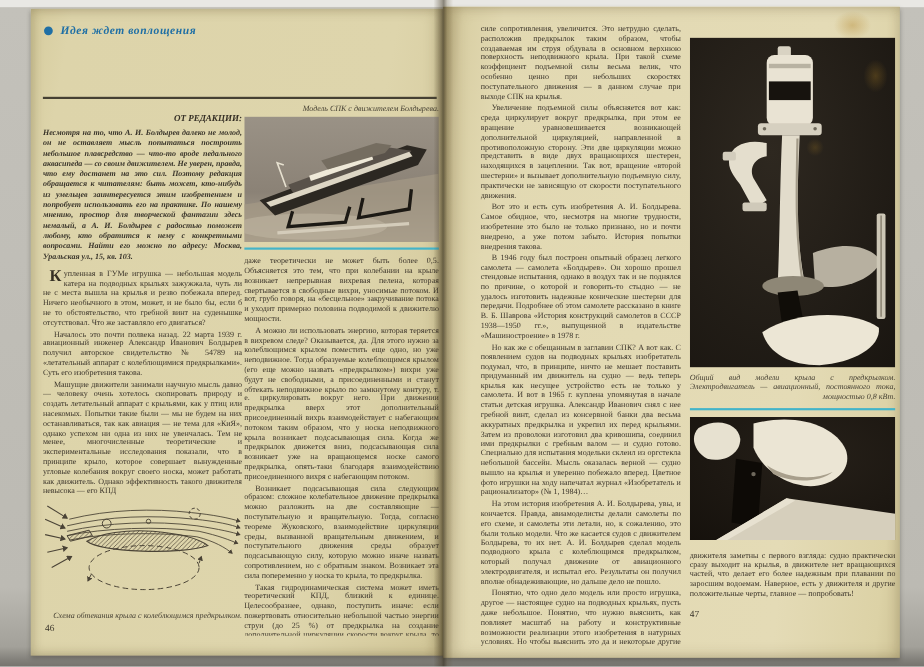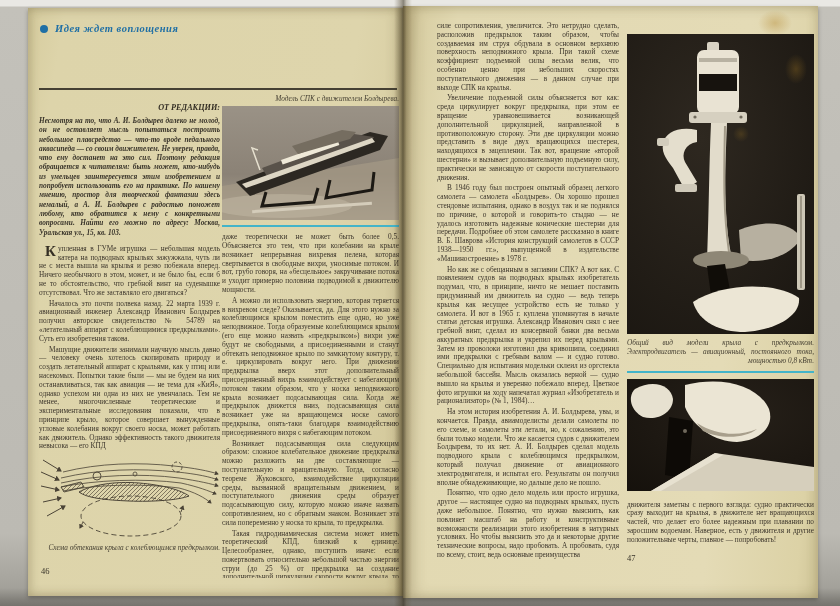--- a/index.html
+++ b/index.html
@@ -39,21 +39,21 @@
   .col-r1{left:34px;top:16px;width:182px;height:566px;}
   .col-r2{left:224px;top:12px;width:187px;height:580px;margin-top:16px;}
 
   .ed-label{font:italic bold 8.2px "Liberation Serif",serif;color:#352f25;margin:7px 0 4px;text-align:right;}
   .ed-text{font:italic bold 7.3px/9.3px "Liberation Serif",serif;color:#39342a;text-align:justify;margin:0 0 8px;}
 
   p.body{font:7.3px/8.8px "Liberation Serif","DejaVu Serif",serif;color:#3b342a;text-align:justify;margin:0 0 2px;}
   p.body.indent{text-indent:10px;}
   .dropcap{float:left;font:bold 15px/13px "Liberation Serif",serif;color:#352f24;margin:0 2px 0 6px;}
 
-  .fig-caption{font:italic 7.3px/9px "Liberation Serif",serif;color:#464033;text-align:right;margin-top:3px;}
+  .fig-caption{font:italic 7.3px/9px "Liberation Serif",serif;color:#464033;text-align:right;margin-top:15px;}
   .photo-caption{font:italic 7.3px/9.2px "Liberation Serif",serif;color:#464033;text-align:justify;text-align-last:right;margin:4px 0 3px;}
   .photo-caption.top{text-align:right;margin:0 0 3px;}
   .cyan-rule{height:2px;background:#43b4c9;margin:5px 0 6px;}
   .pagenum{font:8.5px "Liberation Serif",serif;color:#39342a;}
   .pagenum.pl{position:absolute;left:13px;top:558px;}
   .pagenum.pr{text-align:left;margin-top:8px;padding-right:2px;}
   .photo{display:block;}
   svg{display:block;}
 </style>
 </head>
@@ -145,20 +145,21 @@
       <p class="body indent">А можно ли использовать энергию, которая теряется в вихревом следе? Оказывается, да. Для этого нужно за колеблющимся крылом поместить еще одно, но уже неподвижное. Тогда образуемые колеблющимся крылом (его еще можно назвать «предкрылком») вихри уже будут не свободными, а присоединенными и станут обтекать неподвижное крыло по замкнутому контуру, т. е. циркулировать вокруг него. При движении предкрылка вверх этот дополнительный присоединенный вихрь взаимодействует с набегающим потоком таким образом, что у носка неподвижного крыла возникает подсасывающая сила. Когда же предкрылок движется вниз, подсасывающая сила возникает уже на вращающемся носке самого предкрылка, опять-таки благодаря взаимодействию присоединенного вихря с набегающим потоком.</p>
       <p class="body indent">Возникает подсасывающая сила следующим образом: сложное колебательное движение предкрылка можно разложить на две составляющие — поступательную и вращательную. Тогда, согласно теореме Жуковского, взаимодействие циркуляции среды, вызванной вращательным движением, и поступательного движения среды образует подсасывающую силу, которую можно иначе назвать сопротивлением, но с обратным знаком. Возникает эта сила попеременно у носка то крыла, то предкрылка.</p>
       <p class="body indent">Такая гидродинамическая система может иметь теоретический КПД, близкий к единице. Целесообразнее, однако, поступить иначе: если пожертвовать относительно небольшой частью энергии струи (до 25 %) от предкрылка на создание дополнительной циркуляции скорости вокруг крыла, то гидродинамическое качество обдуваемого крыла, т. е. отношение его подъемной силы к</p>
     </div>
   </div>
 
   <div class="page page-right">
     <div class="col col-r1">
       <p class="body">силе сопротивления, увеличится. Это нетрудно сделать, расположив предкрылок таким образом, чтобы создаваемая им струя обдувала в основном верхнюю поверхность неподвижного крыла. При такой схеме коэффициент подъемной силы весьма велик, что особенно ценно при небольших скоростях поступательного движения — в данном случае при выходе СПК на крылья.</p>
       <p class="body indent">Увеличение подъемной силы объясняется вот как: среда циркулирует вокруг предкрылка, при этом ее вращение уравновешивается возникающей дополнительной циркуляцией, направленной в противоположную сторону. Эти две циркуляции можно представить в виде двух вращающихся шестерен, находящихся в зацеплении. Так вот, вращение «второй шестерни» и вызывает дополнительную подъемную силу, практически не зависящую от скорости поступательного движения.</p>
+      <p class="body indent">Вот это и есть суть изобретения А. И. Болдырева. Самое обидное, что, несмотря на многие трудности, изобретение это было не только признано, но и почти внедрено, а уже потом забыто. История попытки внедрения такова.</p>
       <p class="body indent">В 1946 году был построен опытный образец легкого самолета — самолета «Болдырев». Он хорошо прошел стендовые испытания, однако в воздух так и не поднялся по причине, о которой и говорить-то стыдно — не удалось изготовить надежные конические шестерни для передачи. Подробнее об этом самолете рассказано в книге В. Б. Шаврова «История конструкций самолетов в СССР 1938—1950 гг.», выпущенной в издательстве «Машиностроение» в 1978 г.</p>
       <p class="body indent">Но как же с обещанным в заглавии СПК? А вот как. С появлением судов на подводных крыльях изобретатель подумал, что, в принципе, ничто не мешает поставить придуманный им движитель на судно — ведь теперь крылья как несущее устройство есть не только у самолета. И вот в 1965 г. куплена упомянутая в начале статьи детская игрушка. Александр Иванович снял с нее гребной винт, сделал из консервной банки два весьма аккуратных предкрылка и укрепил их перед крыльями. Затем из проволоки изготовил два кривошипа, соединил ими предкрылки с гребным валом — и судно готово. Специально для испытания модельки склеил из оргстекла небольшой бассейн. Мысль оказалась верной — судно вышло на крылья и уверенно побежало вперед. Цветное фото игрушки на ходу напечатал журнал «Изобретатель и рационализатор» (№ 1, 1984)…</p>
       <p class="body indent">На этом история изобретения А. И. Болдырева, увы, и кончается. Правда, авиамоделисты делали самолеты по его схеме, и самолеты эти летали, но, к сожалению, это были только модели. Что же касается судов с движителем Болдырева, то их нет. А. И. Болдырев сделал модель подводного крыла с колеблющимся предкрылком, который получал движение от авиационного электродвигателя, и испытал его. Результаты он получил вполне обнадеживающие, но дальше дело не пошло.</p>
       <p class="body indent">Понятно, что одно дело модель или просто игрушка, другое — настоящее судно на подводных крыльях, пусть даже небольшое. Понятно, что нужно выяснить, как повлияет масштаб на работу и конструктивные возможности реализации этого изобретения в натурных условиях. Но чтобы выяснить это да и некоторые другие технические вопросы, надо пробовать. А пробовать, судя по всему, стоит, ведь основные преимущества</p>
     </div>
 
     <div class="col col-r2">
       <svg class="photo" width="187" height="300" viewBox="0 0 187 300">
         <defs>
           <radialGradient id="pgB" cx="0.4" cy="0.35" r="0.9">

